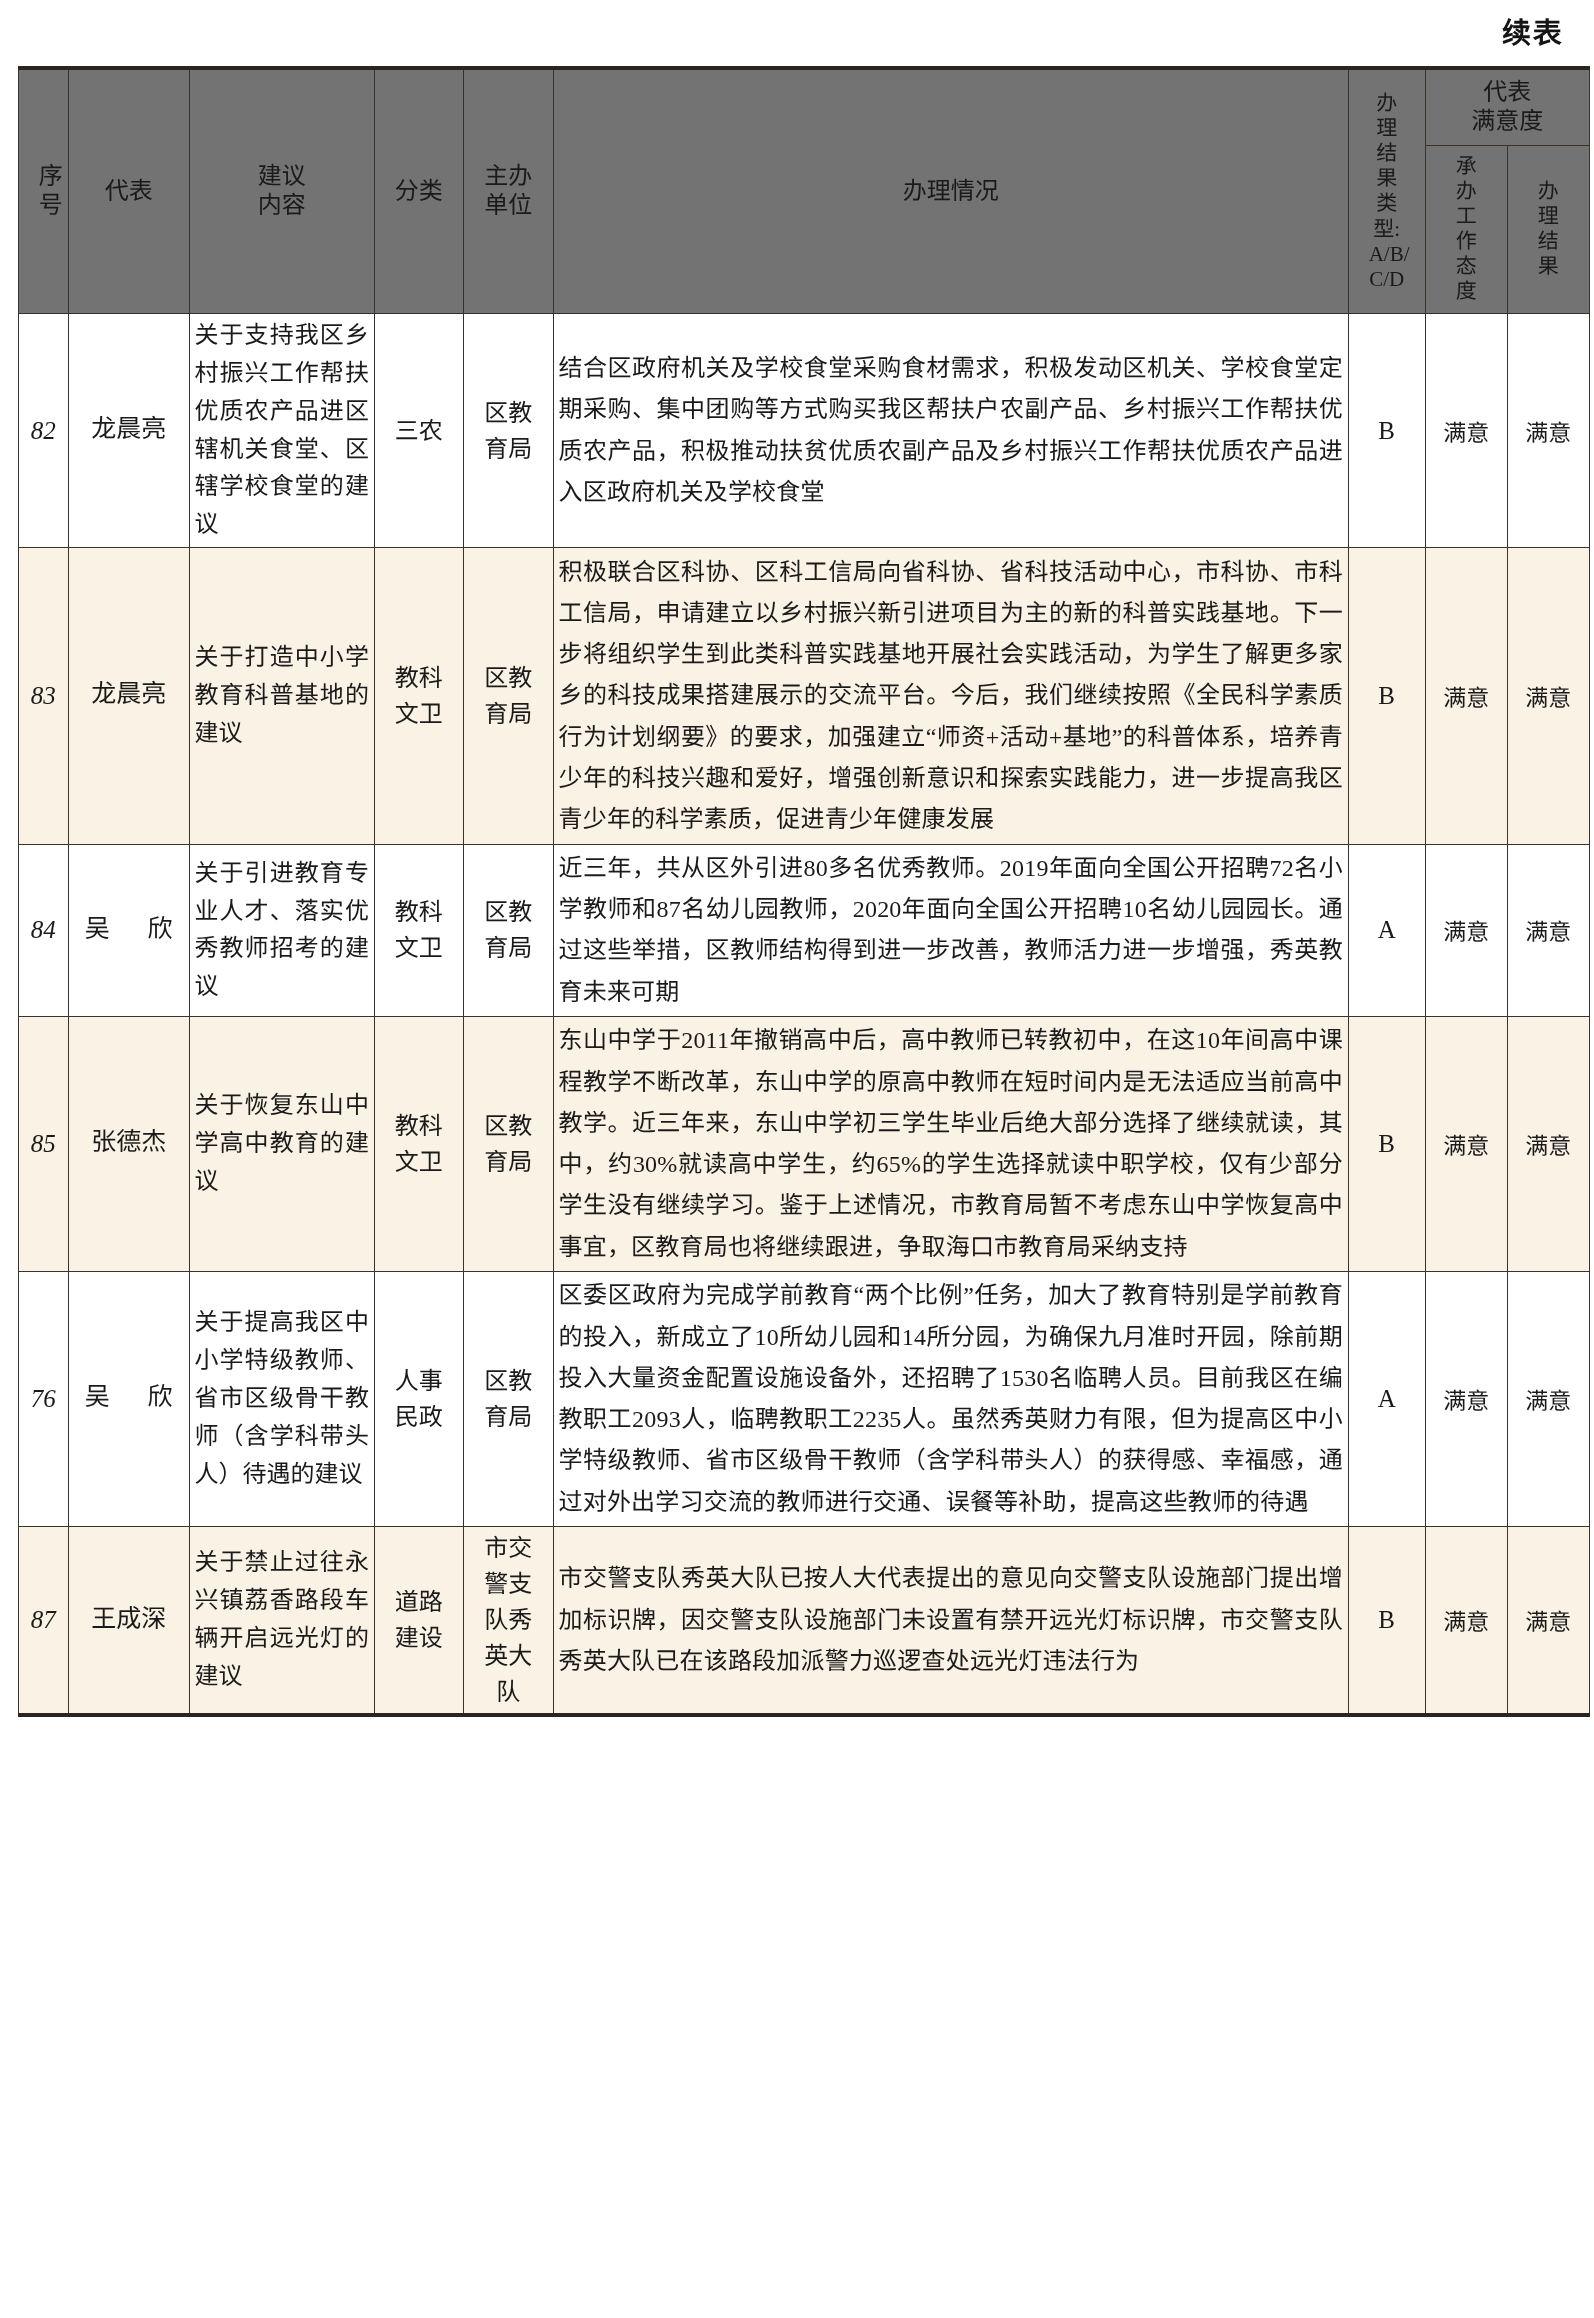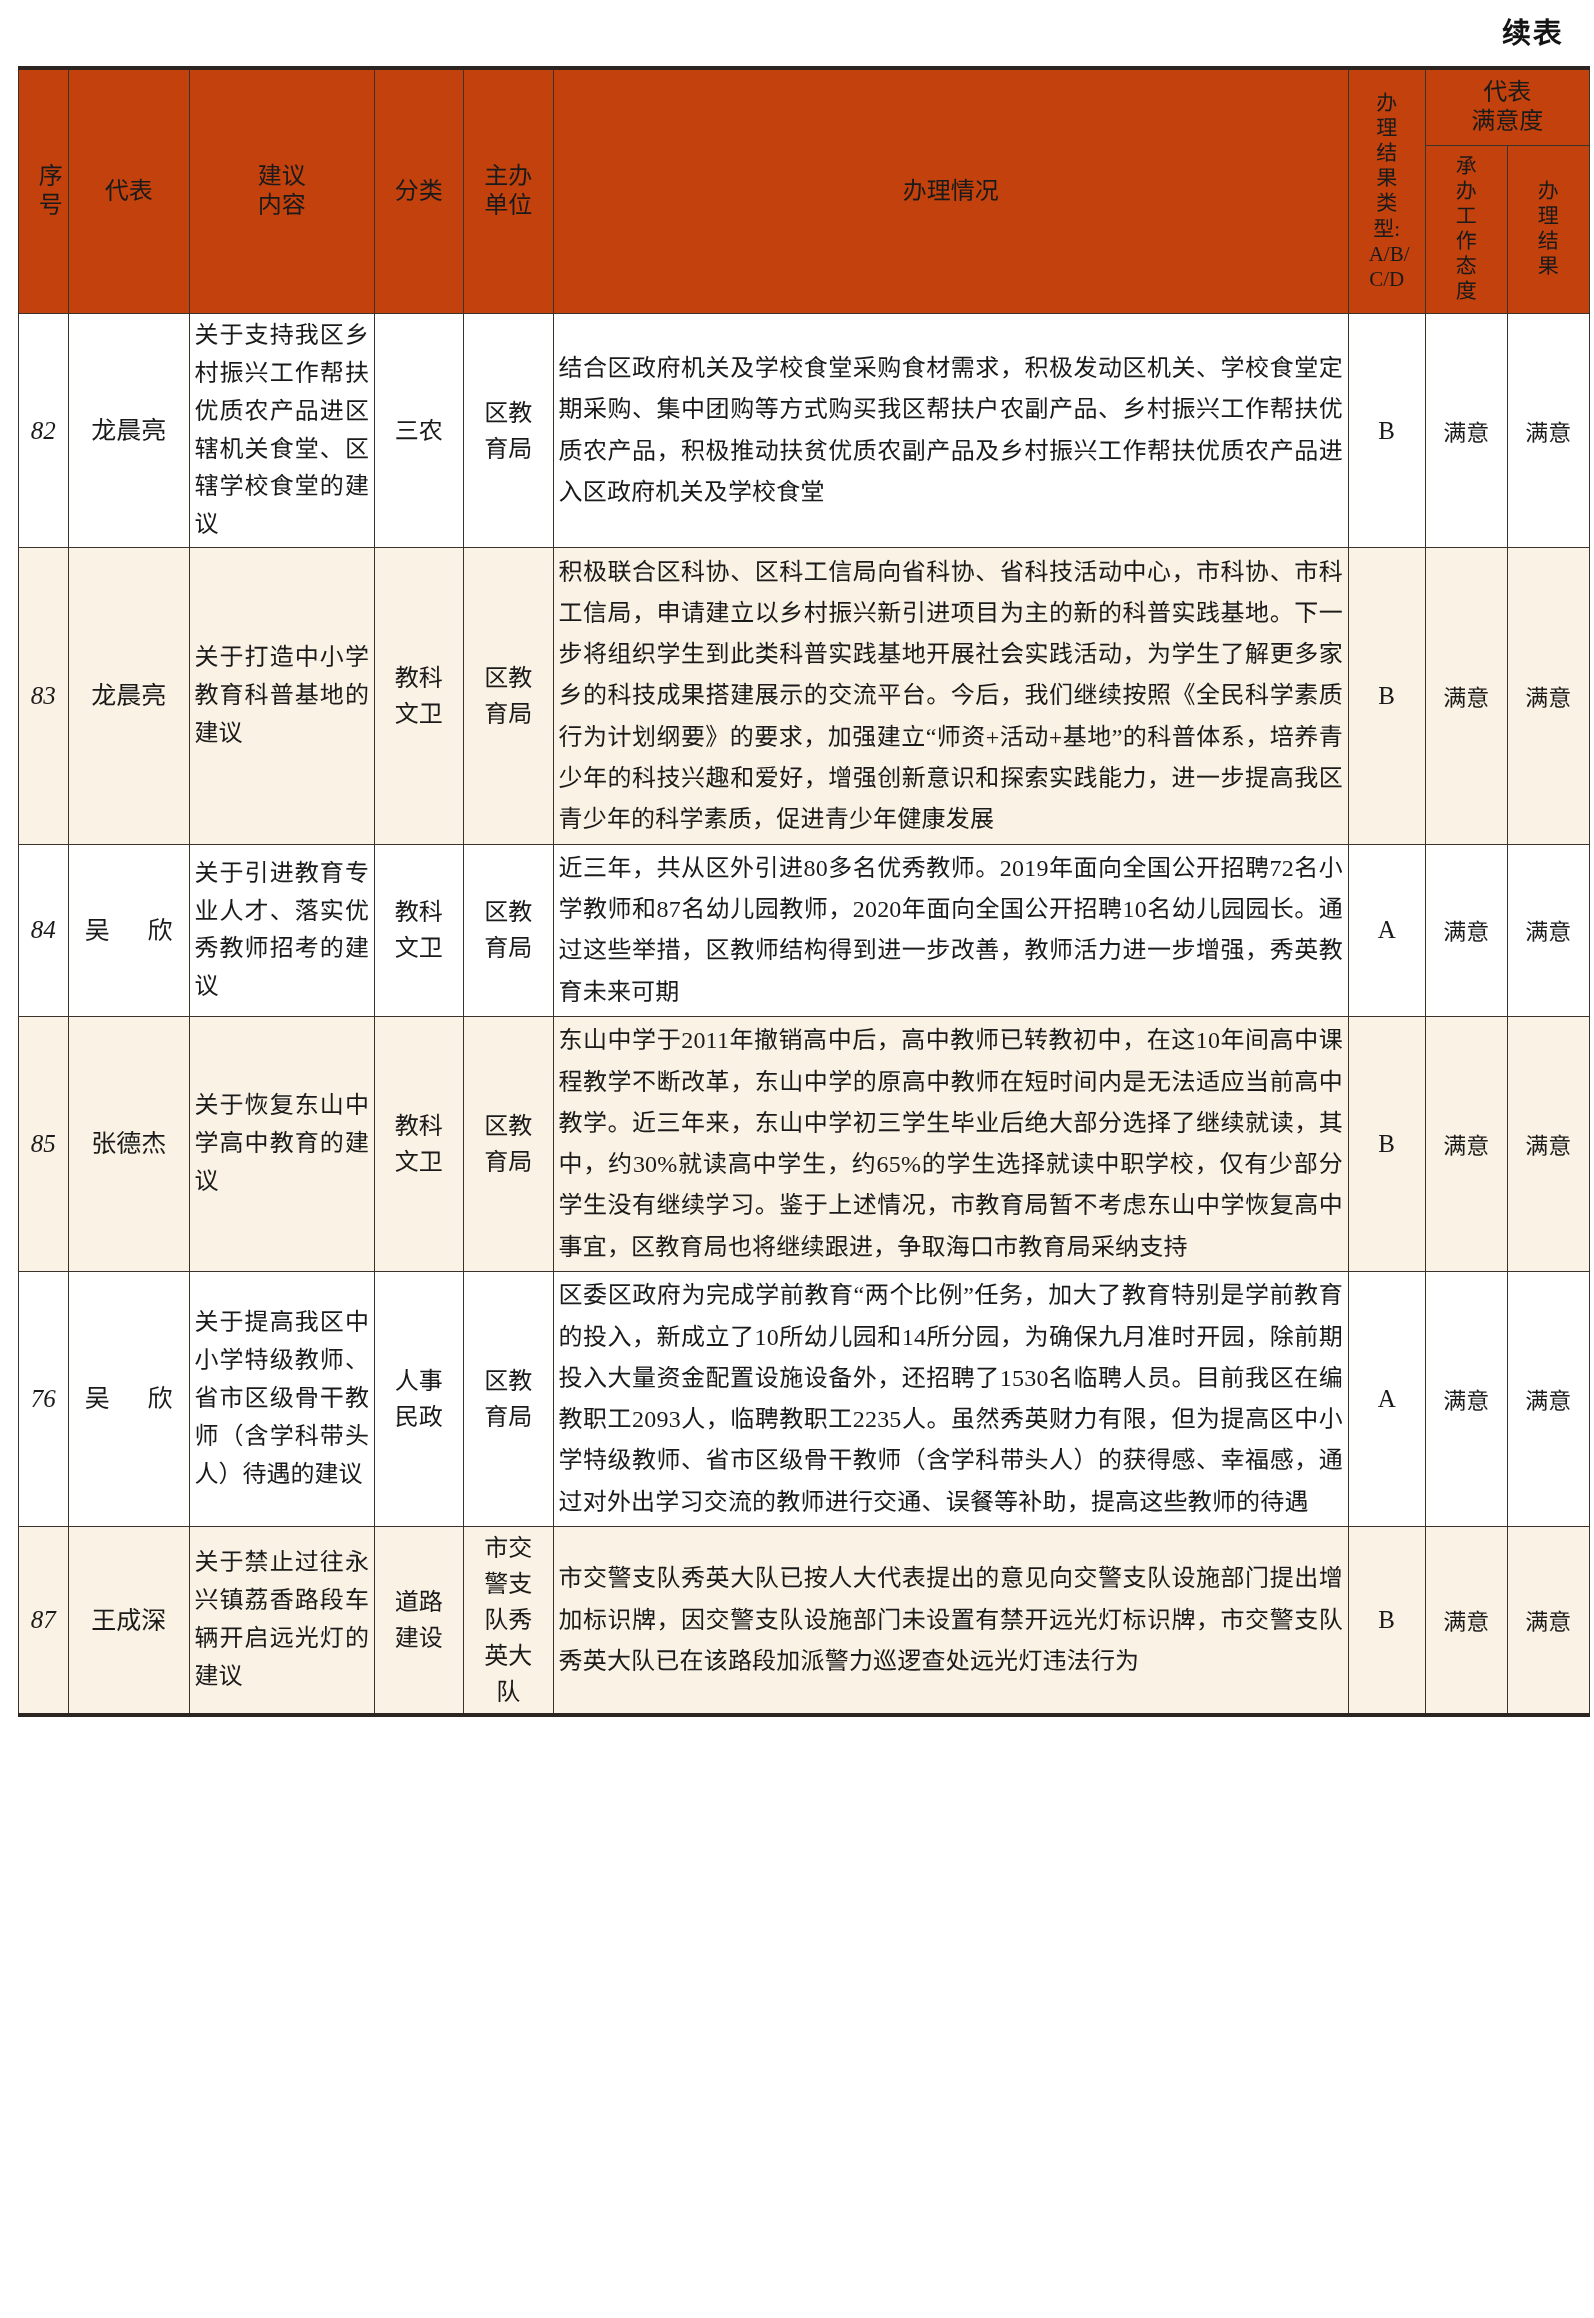--- a/index.html
+++ b/index.html
@@ -39,21 +39,21 @@
     border-bottom: 4px solid #2b2420;
   }
   table.doc td, table.doc th {
     border: 1.3px solid #3a332c;
     vertical-align: middle;
     padding: 3.2px 4.8px;
     box-sizing: border-box;
     font-weight: normal;
   }
   table.doc tr.hdr th {
-    background: #c2410c;
+    background: #737373;
     text-align: center;
     font-size: 24px;
     line-height: 1.22;
     padding: 8px 20px;
   }
   table.doc tr.hdr th.sub {
     font-size: 21px;
     line-height: 1.2;
   }
   
@@ -73,20 +73,21 @@
   td.seq {
     text-align: center;
     font-size: 25px;
     font-family: "Liberation Serif", serif;
     font-style: italic;
   }
   td.rep {
     text-align: center;
     font-size: 25px;
     line-height: 1.25;
+    font-family: Liberation Mono, monospace;
   }
   td.rep.spread {
     letter-spacing: 0;
     margin-top: 22px;
   }
   td.rep.spread span.nm {
     display: inline-block;
     width: 100%;
     text-align: justify;
     text-align-last: justify;

